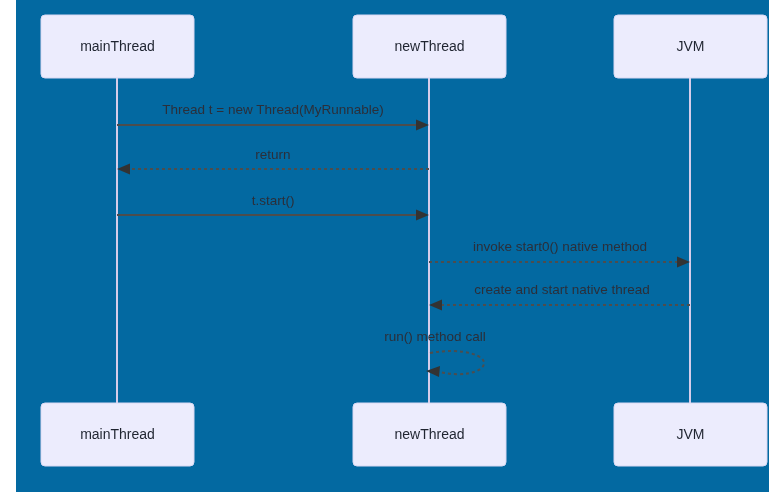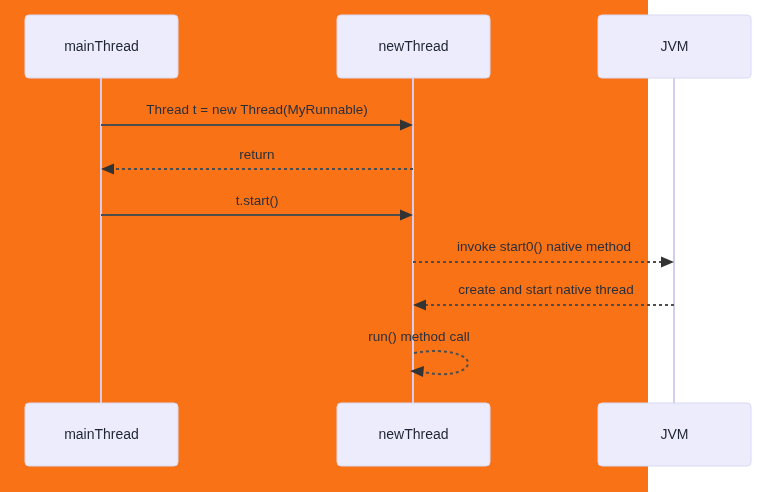--- a/index.html
+++ b/index.html
@@ -9,23 +9,24 @@
     background: #ffffff;
   }
   body {
     width: 780px;
     height: 492px;
     font-family: "Liberation Sans", sans-serif;
     overflow: hidden;
   }
   #diagram-root {
     position: relative;
-    width: 648px;
+    width: 753px;
     height: 492px;
-    background: #f97316;
+    background: #0369a1;
+    margin-left: 16px;
   }
   #seq-svg {
     position: absolute;
     left: 0;
     top: 0;
     width: 780px;
     height: 492px;
     display: block;
   }
   .participant-box {

